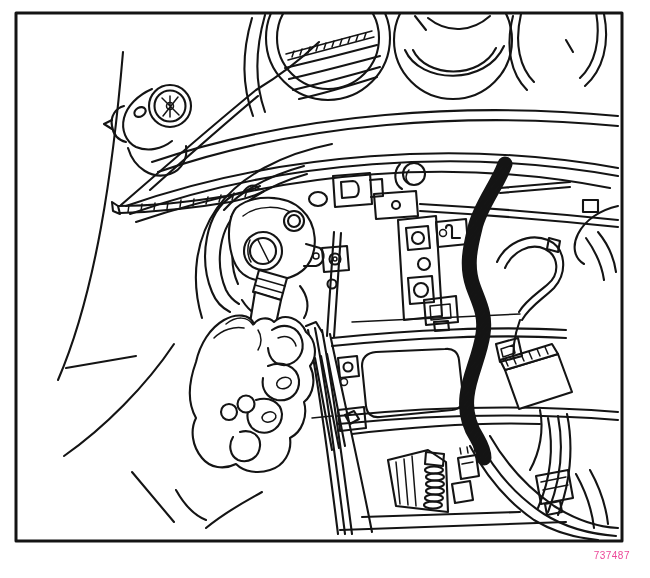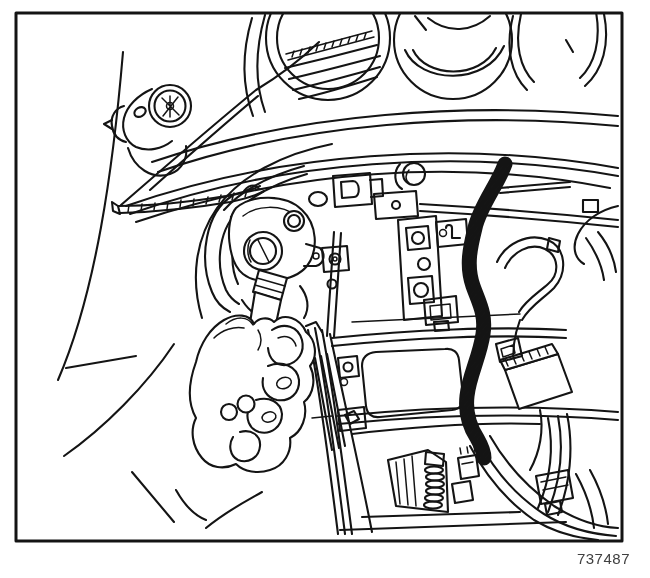--- a/index.html
+++ b/index.html
@@ -5,21 +5,21 @@
   html,body{margin:0;padding:0;background:#ffffff;}
   .stage{position:relative;width:650px;height:578px;background:#ffffff;overflow:hidden;
          font-family:"Liberation Sans", sans-serif;}
   svg{position:absolute;left:0;top:0;}
   svg path, svg circle, svg ellipse, svg line, svg rect{
     fill:none;stroke:#141414;stroke-width:2.1;stroke-linecap:round;stroke-linejoin:round;}
   svg .thin{stroke-width:1.5;}
   svg .thick{stroke-width:3;}
   svg .wfill{fill:#ffffff;}
   .figno{position:absolute;left:560px;top:550px;width:70px;text-align:right;
-         font-size:15px;letter-spacing:.5px;color:#404040;}
+         font-size:10px;letter-spacing:.5px;color:#ec4899;}
 </style>
 </head>
 <body>
 
 <div class="stage">
 <svg width="650" height="578" viewBox="0 0 650 578">
   <defs>
     <clipPath id="frameclip">
           <rect x="17" y="14" width="604" height="526"></rect>
         </clipPath>

